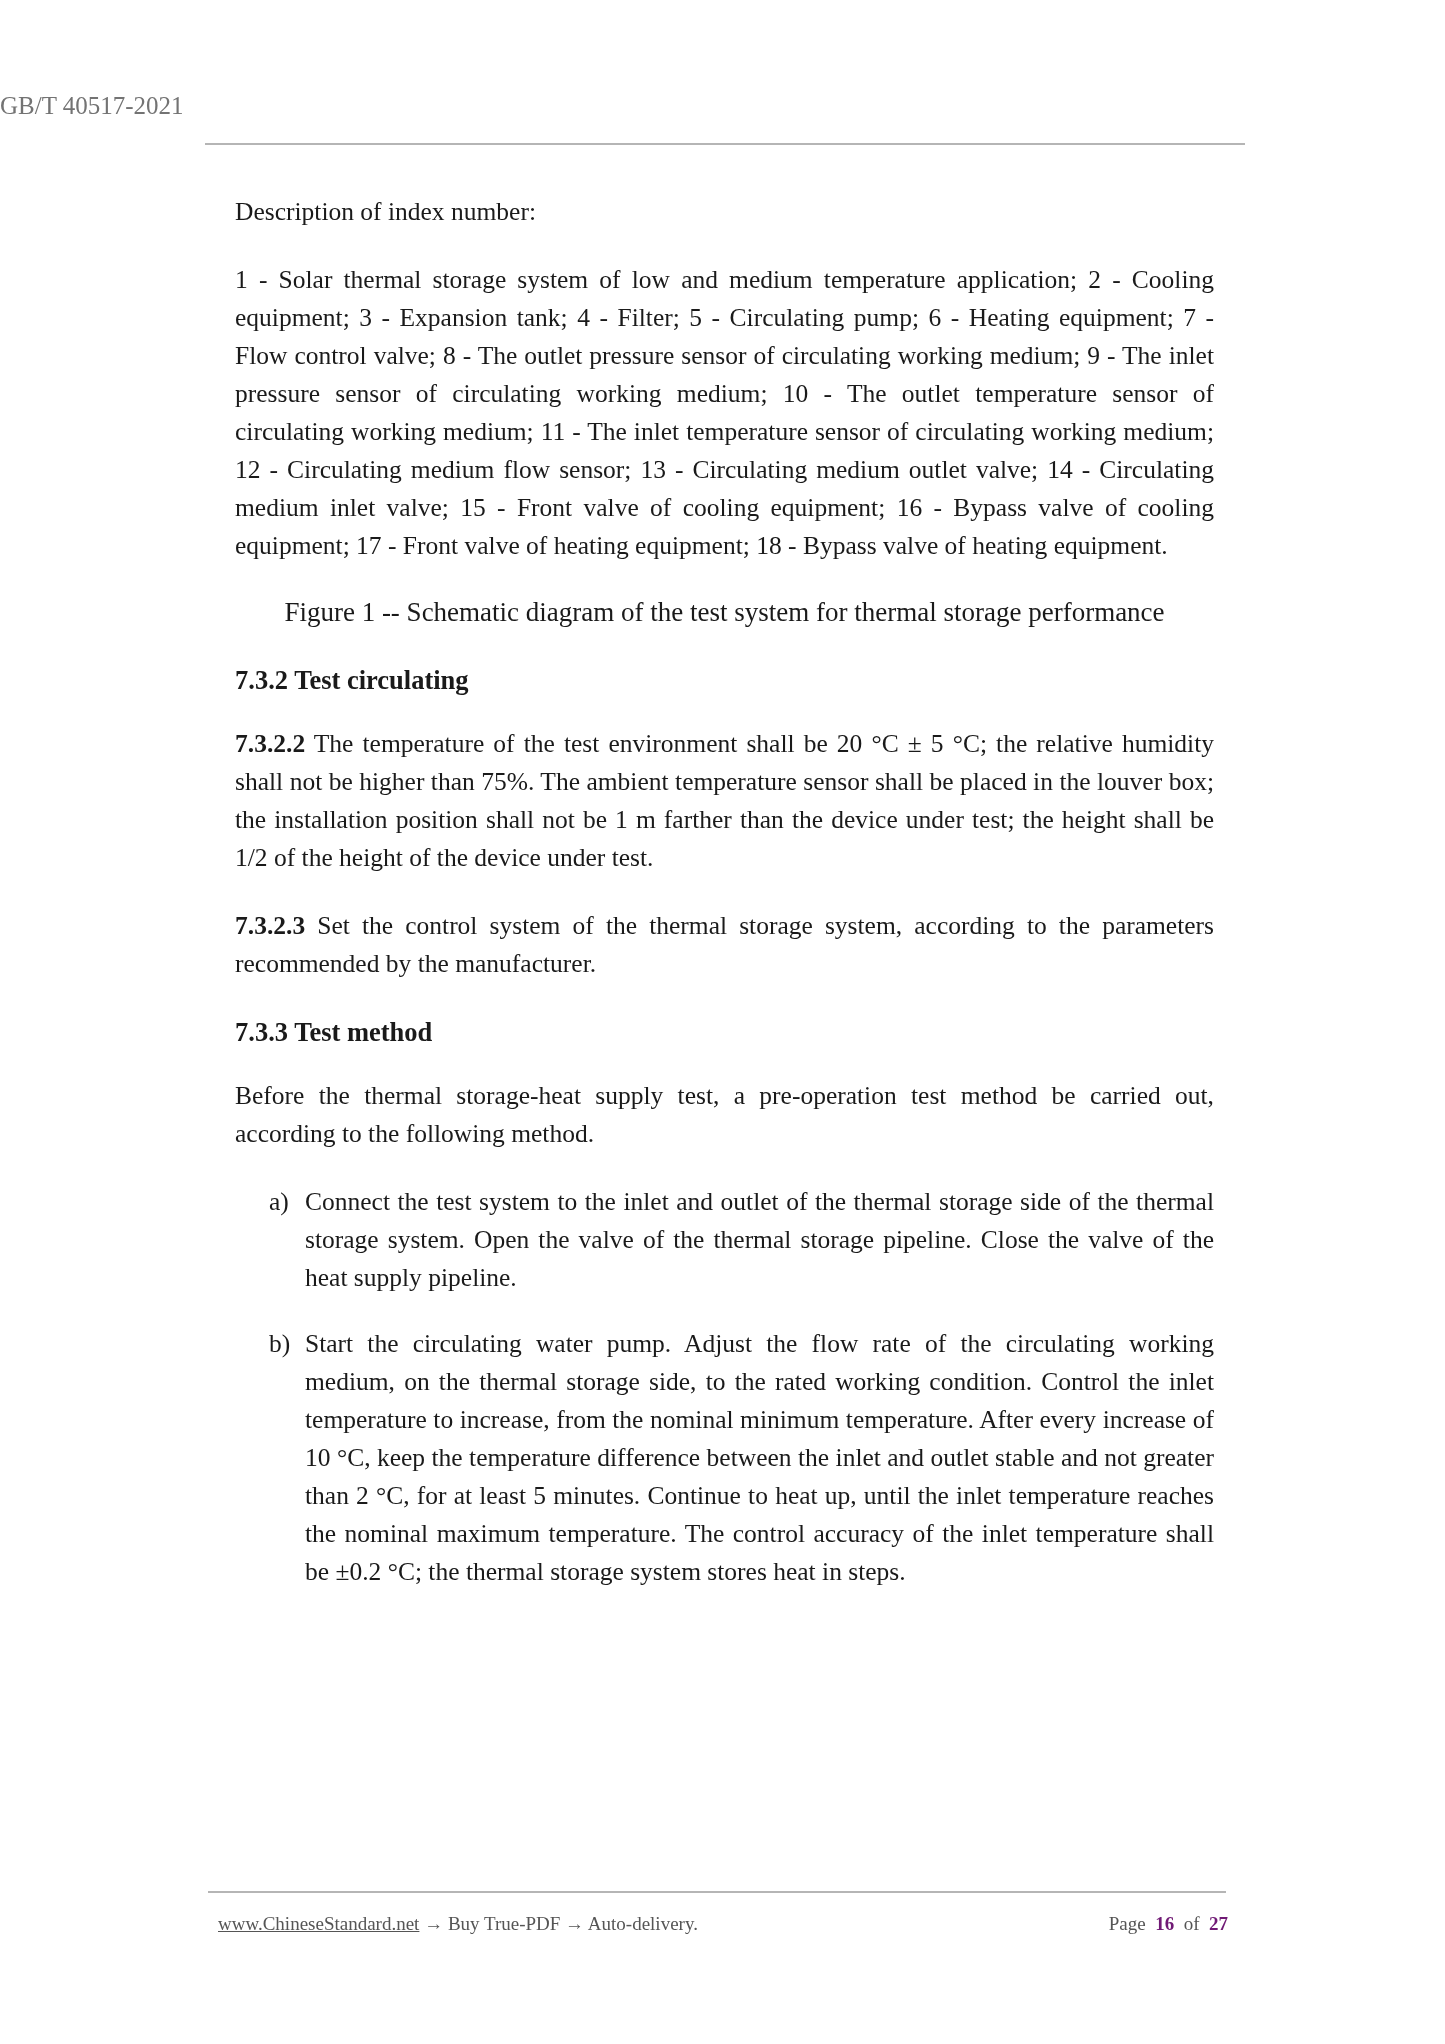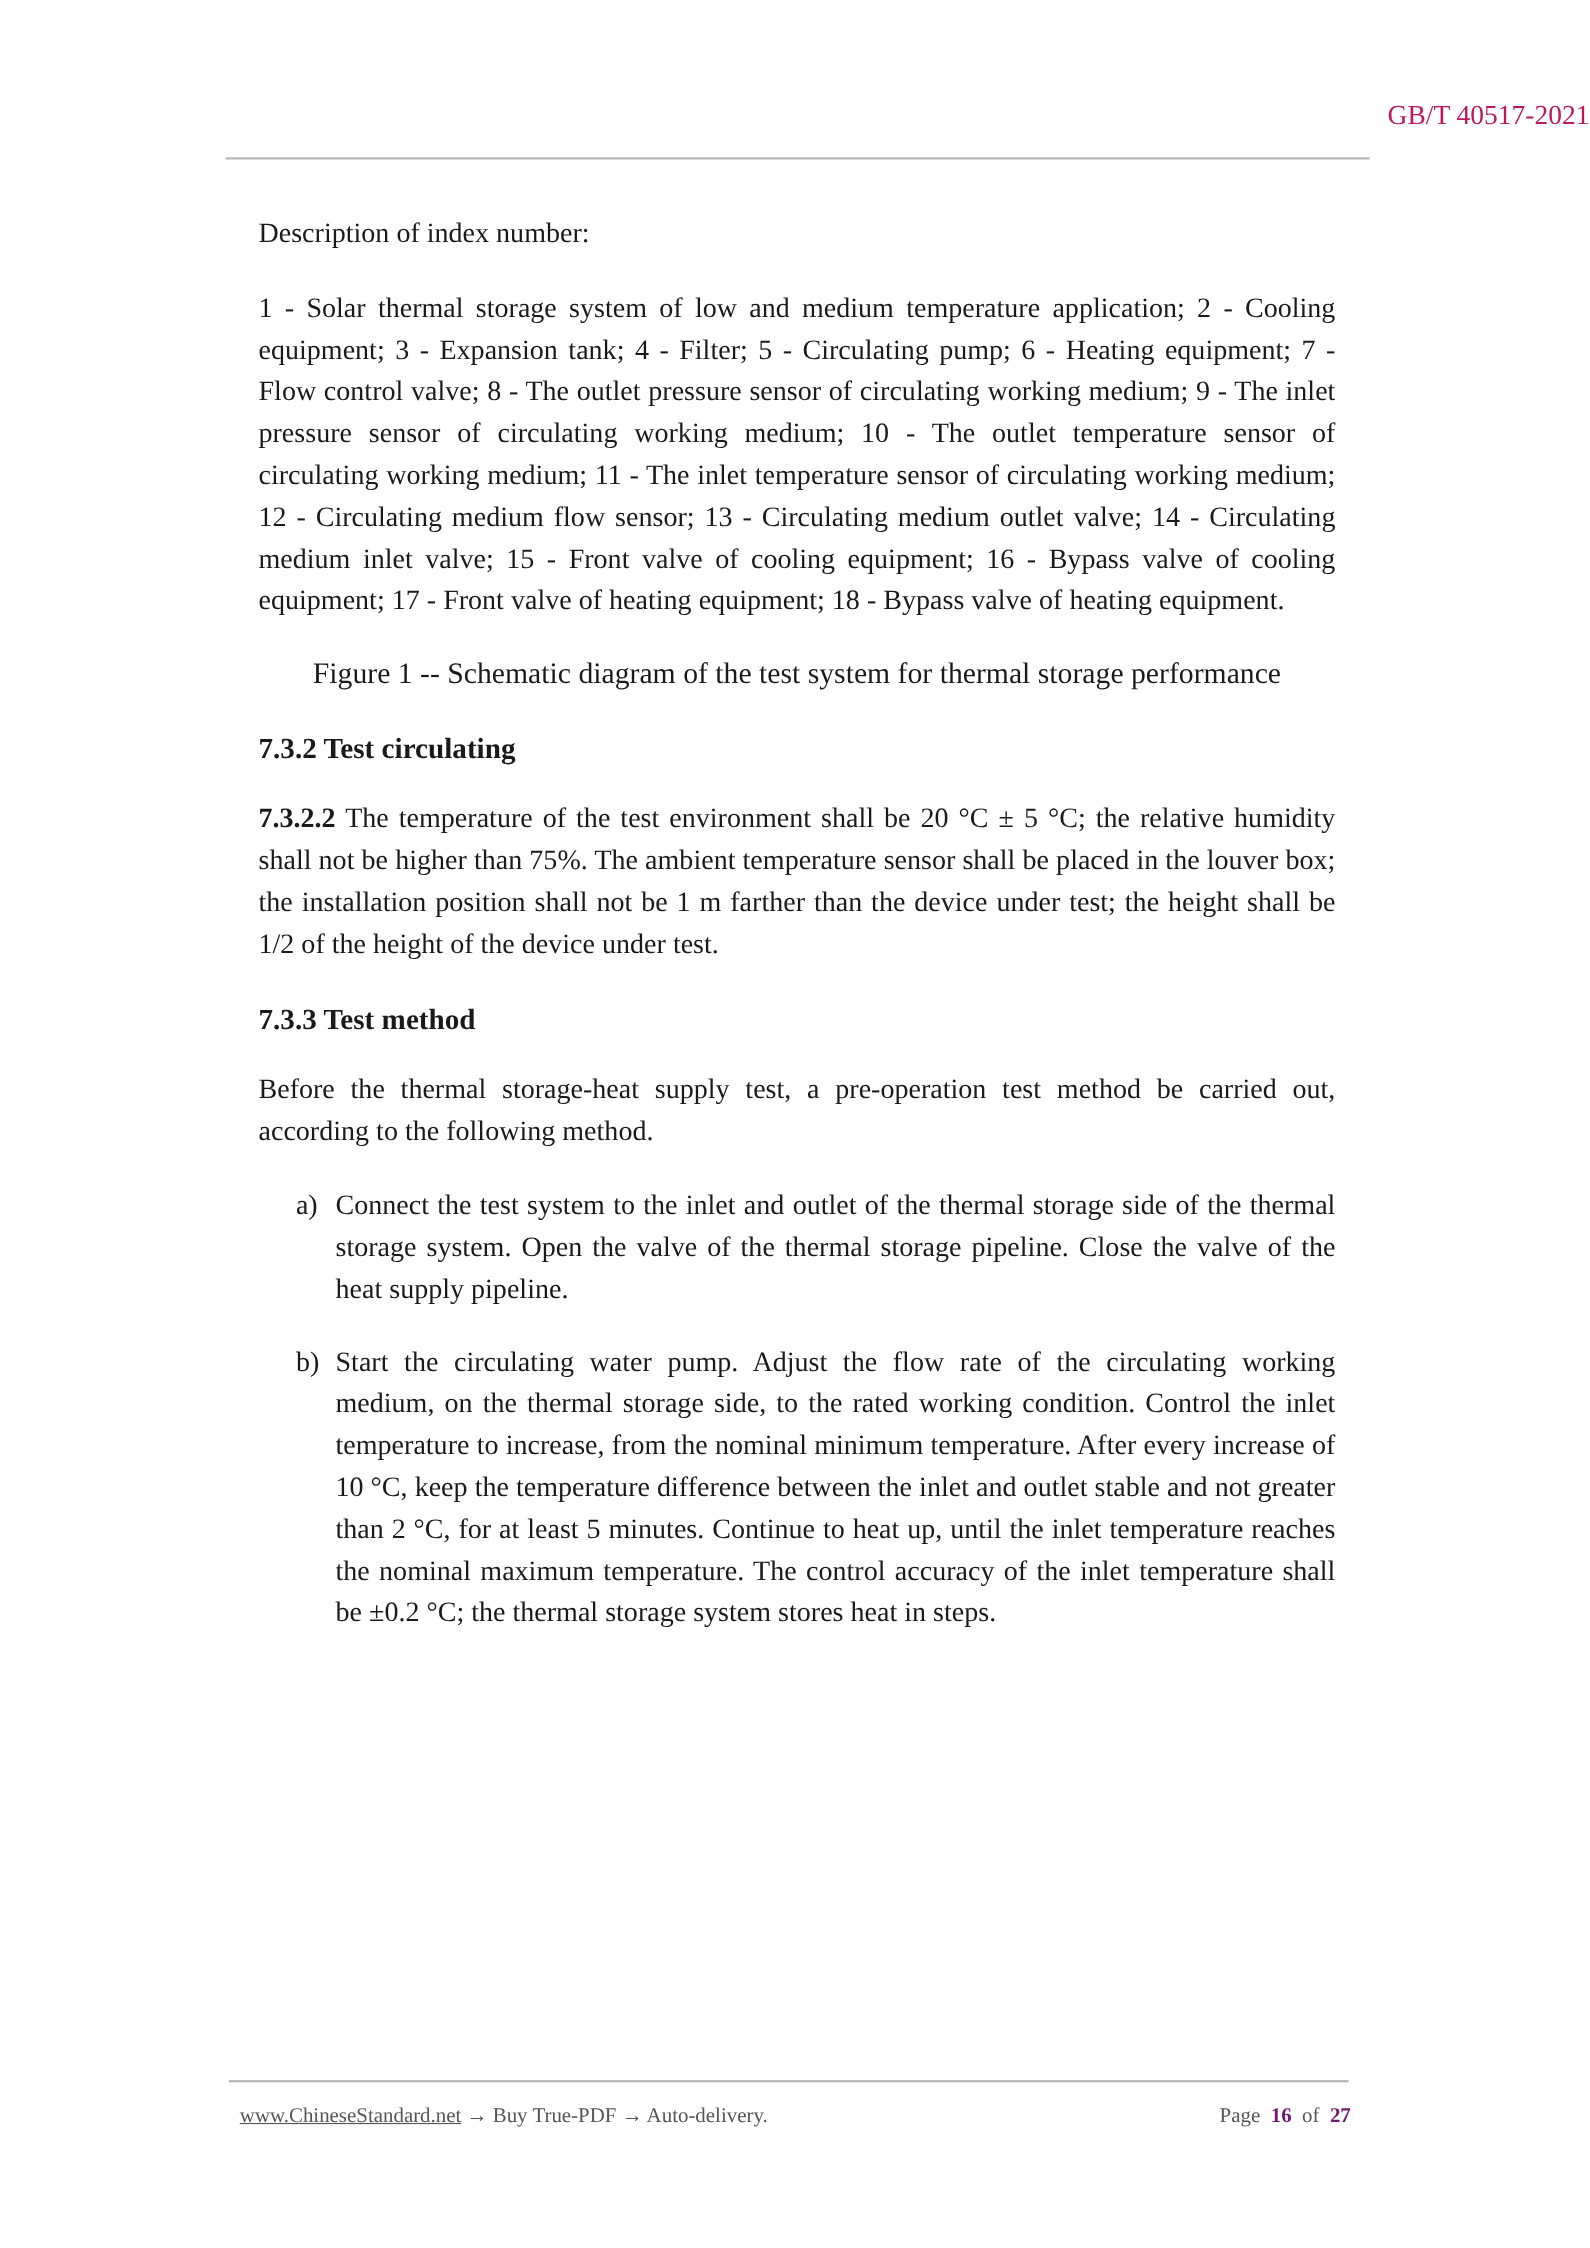--- a/index.html
+++ b/index.html
@@ -1,22 +1,22 @@
 <!DOCTYPE html>
 <html><head>
   <meta charset="utf-8">
   <style>
     html, body { margin: 0; padding: 0; background: #ffffff; }
     body {
       width: 1445px; height: 2044px; position: relative; overflow: hidden;
       font-family: "Liberation Serif", serif; color: #1a1a1a;
     }
     .header {
-      position: absolute; left: 0; top: 92px; width: 1445px; text-align: right;
-      font-size: 25px; color: #be185d;
+      position: absolute; left: 0; top: 92px; width: 1445px; text-align: left;
+      font-size: 25px; color: #737373;
     }
     .header-rule {
       position: absolute; left: 205px; top: 143px; width: 1040px; height: 0;
       border-top: 2px solid #b5b5b5;
     }
     .content {
       position: absolute; left: 218px; top: 176px; width: 1013px;
       font-size: 25.5px; line-height: 38px;
     }
     .content p { margin: 17px; text-align: justify; }
@@ -55,20 +55,21 @@
   <p class="p-desc-head">Description of index number:</p>
   <p class="p-legend">1 - Solar thermal storage system of low and medium temperature application; 2 - Cooling equipment; 3 - Expansion tank; 4 - Filter; 5 - Circulating pump; 6 - Heating equipment; 7 - Flow control valve; 8 - The outlet pressure sensor of circulating working medium; 9 - The inlet pressure sensor of circulating working medium; 10 - The outlet temperature sensor of circulating working medium; 11 - The inlet temperature sensor of circulating working medium; 12 - Circulating medium flow sensor; 13 - Circulating medium outlet valve; 14 - Circulating medium inlet valve; 15 - Front valve of cooling equipment; 16 - Bypass valve of cooling equipment; 17 - Front valve of heating equipment; 18 - Bypass valve of heating equipment.</p>
 
   <p class="fig-caption">Figure 1 -- Schematic diagram of the test system for thermal storage performance</p>
 
   <p class="h3">7.3.2 Test circulating</p>
 
 
   <p class="clause"><span class="num">7.3.2.2</span><span> The temperature of the test environment shall be 20 °C ± 5 °C; the relative humidity shall not be higher than 75%. The ambient temperature sensor shall be placed in the louver box; the installation position shall not be 1 m farther than the device under test; the height shall be 1/2 of the height of the device under test.</span></p>
 
+  <p class="clause"><span class="num">7.3.2.3</span><span> Set the control system of the thermal storage system, according to the parameters recommended by the manufacturer.</span></p>
 
   <p class="h3">7.3.3 Test method</p>
 
   <p class="clause">Before the thermal storage-heat supply test, a pre-operation test method be carried out, according to the following method.</p>
 
   <p class="list-item"><span class="marker">a)</span><span>Connect the test system to the inlet and outlet of the thermal storage side of the thermal storage system. Open the valve of the thermal storage pipeline. Close the valve of the heat supply pipeline.</span></p>
 
   <p class="list-item"><span class="marker">b)</span><span>Start the circulating water pump. Adjust the flow rate of the circulating working medium, on the thermal storage side, to the rated working condition. Control the inlet temperature to increase, from the nominal minimum temperature. After every increase of 10 °C, keep the temperature difference between the inlet and outlet stable and not greater than 2 °C, for at least 5 minutes. Continue to heat up, until the inlet temperature reaches the nominal maximum temperature. The control accuracy of the inlet temperature shall be ±0.2 °C; the thermal storage system stores heat in steps.</span></p>
 </div>
 

